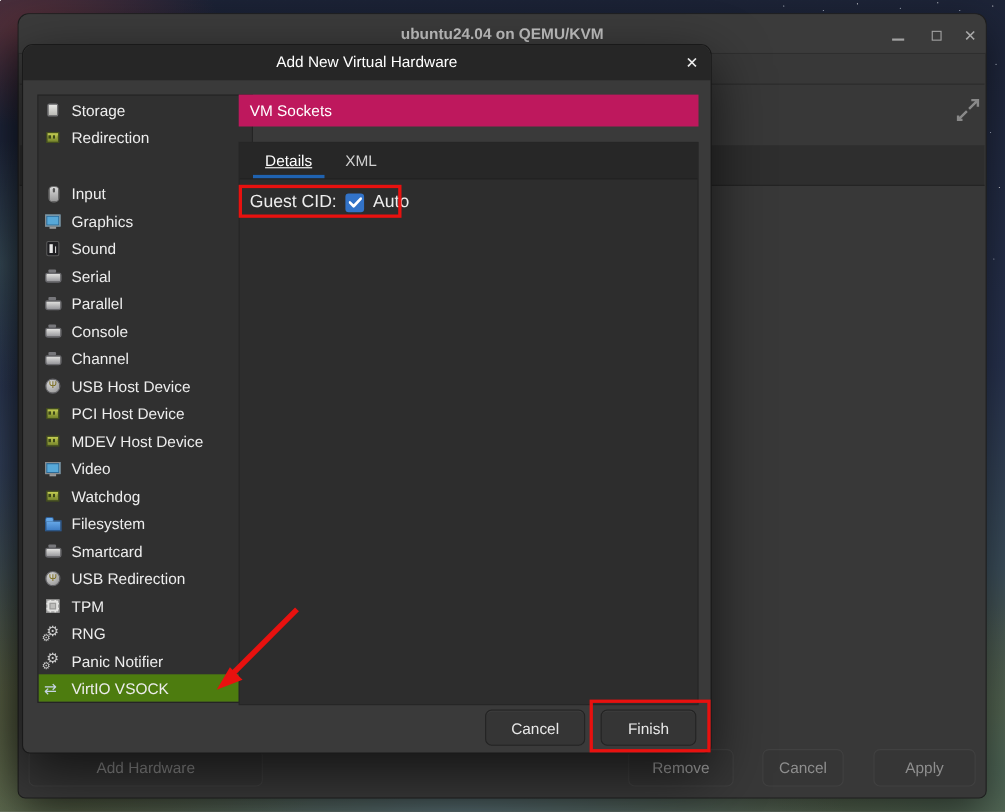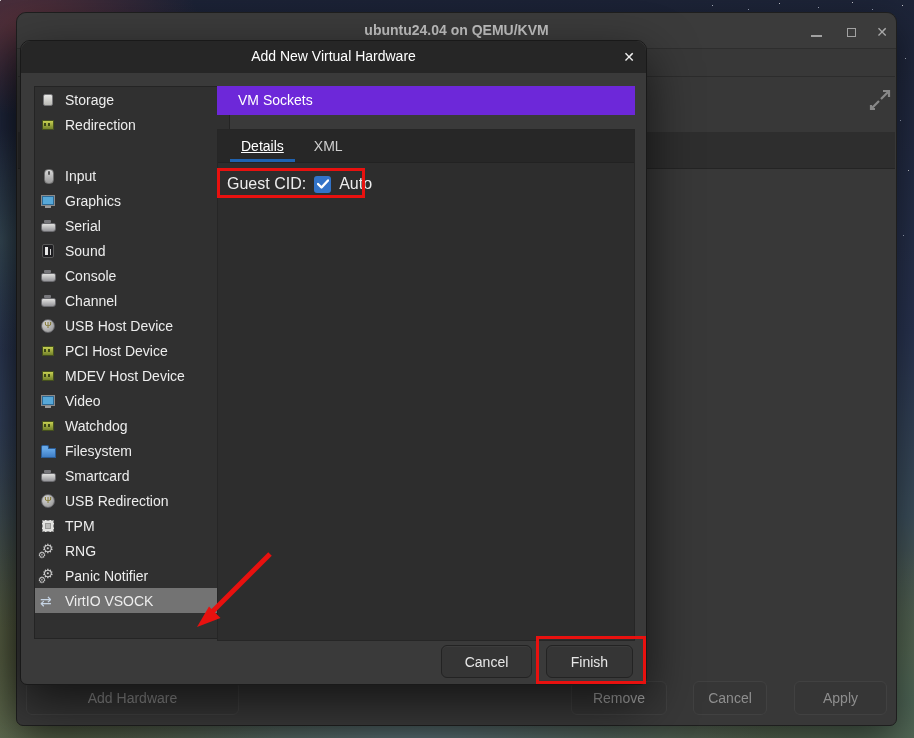--- a/index.html
+++ b/index.html
@@ -52,21 +52,21 @@
     font-size:14px; font-weight:normal; color:#fff; }
   .dlg-close { position:absolute; left:597px; top:5px; width:22px; height:22px;
     color:#efefef; font-size:14px; font-weight:bold;
     display:flex; align-items:center; justify-content:center; }
 
   
   .sidebar { position:absolute; left:13px; top:45px; width:196px; height:553px;
     background:#303030; border:1px solid #242424; overflow:hidden; }
   .sb-item { display:flex; align-items:center; height:25px; padding:0 4px 0 5px;
     gap:9px; font-size:14px; color:#ededed; white-space:nowrap; }
-  .sb-item.selected { background:#737373; }
+  .sb-item.selected { background:#4d7c0f; }
   .sb-spacer { height:26px; }
   .icn { width:16px; height:16px; flex:0 0 16px; position:relative; display:inline-block; }
   [data-icon="disk"]::before { content:""; position:absolute; inset:2px 3px;
     background:linear-gradient(180deg,#e8e8e6,#b9b9b4); border:1px solid #77777a; border-radius:2px; }
   [data-icon="board"]::before { content:""; position:absolute; inset:3px 2px;
     background:linear-gradient(180deg,#c6cf52,#74832a); border:1px solid #45511d; }
   [data-icon="board"]::after { content:""; position:absolute; left:4px; right:4px; top:6px; height:3px;
     background:repeating-linear-gradient(90deg,#3c4718 0 2px,transparent 2px 4px); }
   [data-icon="mouse"]::before { content:""; position:absolute; left:4px; top:1px; width:8px; height:13px;
     background:linear-gradient(180deg,#d9d9d9,#9a9a9a); border:1px solid #6e6e6e; border-radius:4px; }
@@ -98,21 +98,21 @@
     background:#bdbdbb; border:1px solid #9a9a98; }
   [data-icon="gear"]::before { content:"⚙"; position:absolute; left:2px; top:-2px;
     font-size:13px; color:#cdcdcd; line-height:16px; }
   [data-icon="gear"]::after { content:"⚙"; position:absolute; left:-2px; top:4px;
     font-size:9px; color:#cdcdcd; line-height:16px; }
   [data-icon="arrows"]::before { content:"⇄"; position:absolute; left:0; top:0;
     font-size:14px; color:#c6d4e4; line-height:16px; }
 
   
   .panel-header { position:absolute; left:196px; top:45px; width:418px; height:29px;
-    background:#6d28d9; color:#fff; font-size:14px; line-height:29px; padding-left:21px; }
+    background:#be185d; color:#fff; font-size:14px; line-height:29px; padding-left:10px; }
   .notebook { position:absolute; left:196px; top:88px; width:418px; height:512px;
     background:#2d2d2d; border:1px solid #262626; }
   .tabstrip { height:33px; background:#272727; display:flex; align-items:stretch;
     padding-left:8px; border-bottom:1px solid #222; }
   .tab { display:flex; align-items:center; padding:0 15px; font-size:14px;
     color:#cfcfcf; position:relative; }
   .tab.active { color:#fff;text-decoration:underline; }
   .tab.active::after { content:""; position:absolute; left:4px; right:4px; bottom:0;
     height:3px; background:#1f62b0; }
   .form-row { display:flex; align-items:center; gap:8px; padding:12px 0 0 9px;
@@ -183,26 +183,30 @@
     <div class="sb-spacer"></div>
     <div class="sb-item">
         <span class="icn" data-icon="mouse"></span>
         <span>Input</span>
       </div>
     <div class="sb-item">
         <span class="icn" data-icon="monitor"></span>
         <span>Graphics</span>
       </div>
     <div class="sb-item">
-        <span class="icn" data-icon="port"></span>
-        <span>Serial</span>
-      </div>
-    <div class="sb-item">
         <span class="icn" data-icon="speaker"></span>
         <span>Sound</span>
+      </div>
+    <div class="sb-item">
+        <span class="icn" data-icon="port"></span>
+        <span>Serial</span>
+      </div>
+    <div class="sb-item">
+        <span class="icn" data-icon="port"></span>
+        <span>Parallel</span>
       </div>
     <div class="sb-item">
         <span class="icn" data-icon="port"></span>
         <span>Console</span>
       </div>
     <div class="sb-item">
         <span class="icn" data-icon="port"></span>
         <span>Channel</span>
       </div>
     <div class="sb-item">

